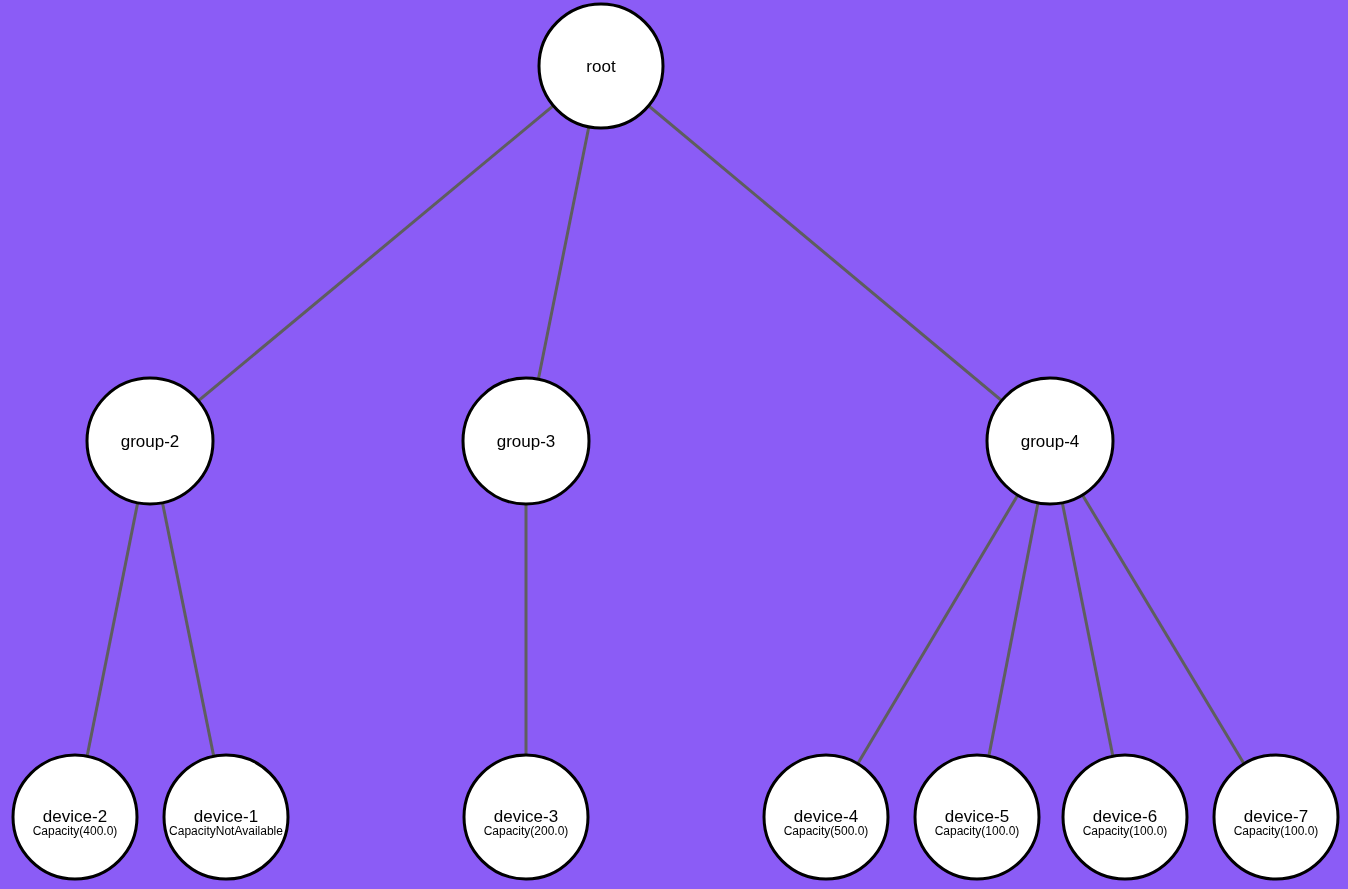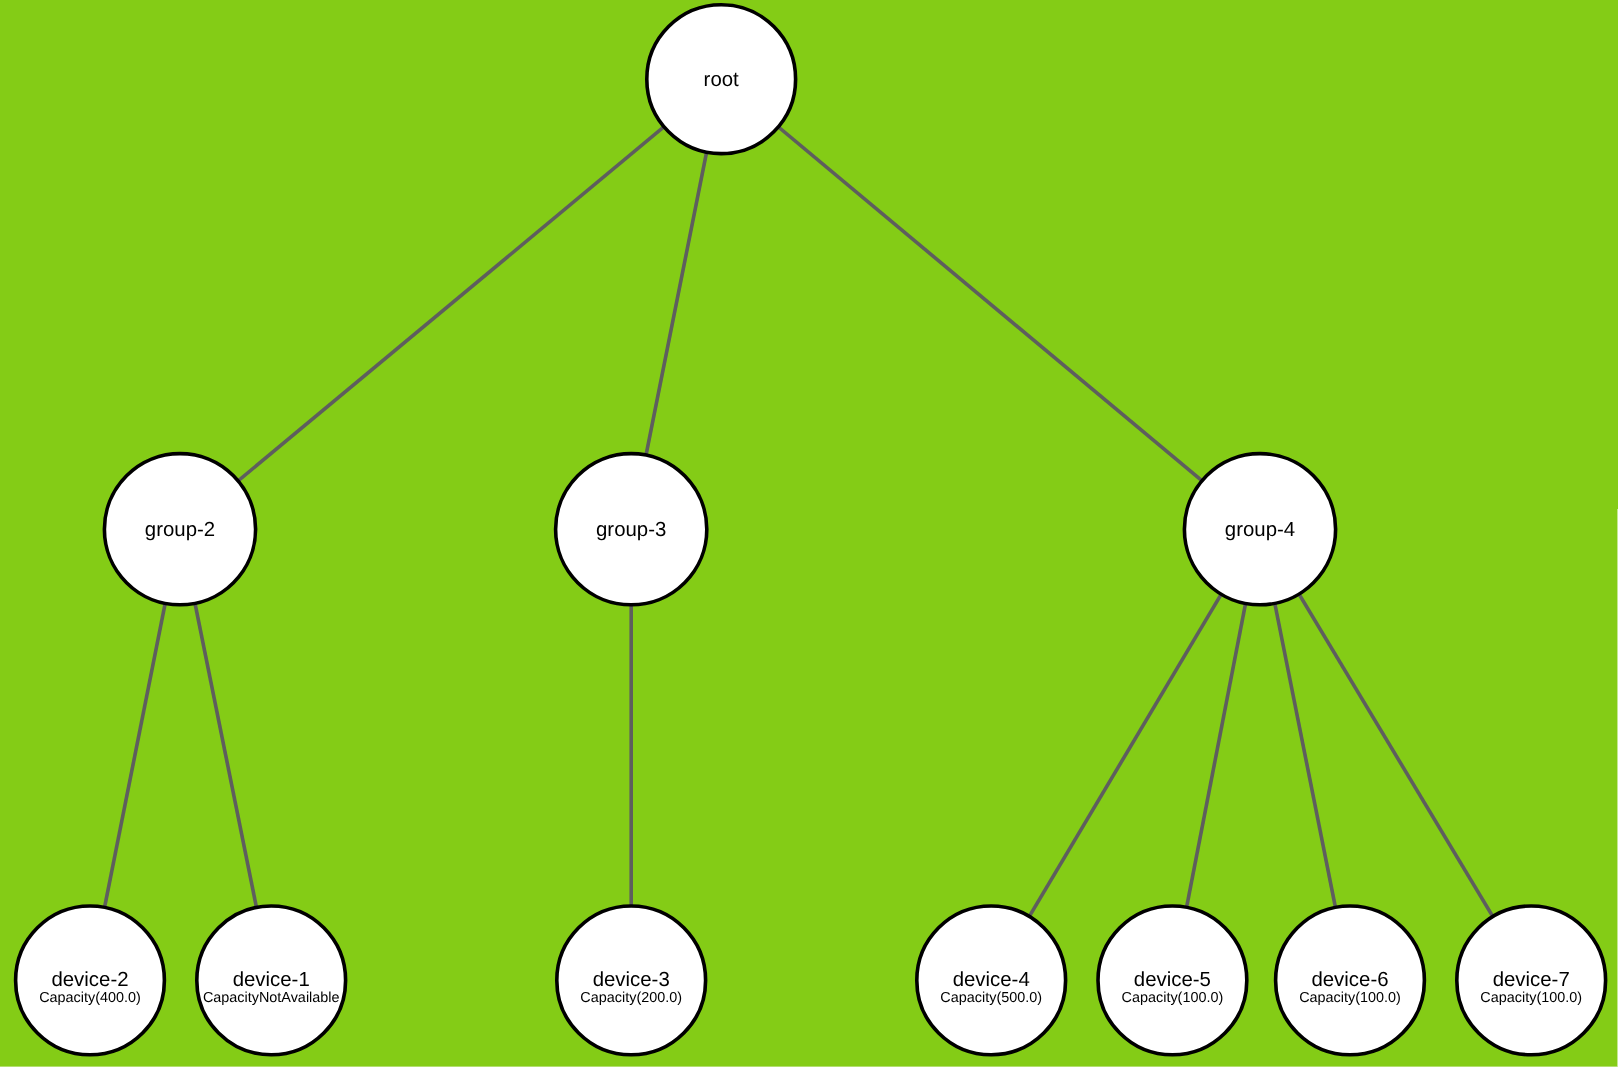--- a/index.html
+++ b/index.html
@@ -7,21 +7,21 @@
     padding: 0;
     background: #ffffff;
     width: 1348px;
     height: 889px;
     overflow: hidden;
   }
   #stage {
     position: relative;
     width: 1348px;
     height: 889px;
-    background: #84cc16;
+    background: #8b5cf6;
   }
   svg text {
     font-family: "Liberation Sans", "DejaVu Sans", sans-serif;
     fill: #000000;
   }
   .node-label   { font-size: 17px; }
   .node-sublabel{ font-size: 12px; }
   .edge-line    { stroke-linecap: butt; }
 </style>
 </head>

